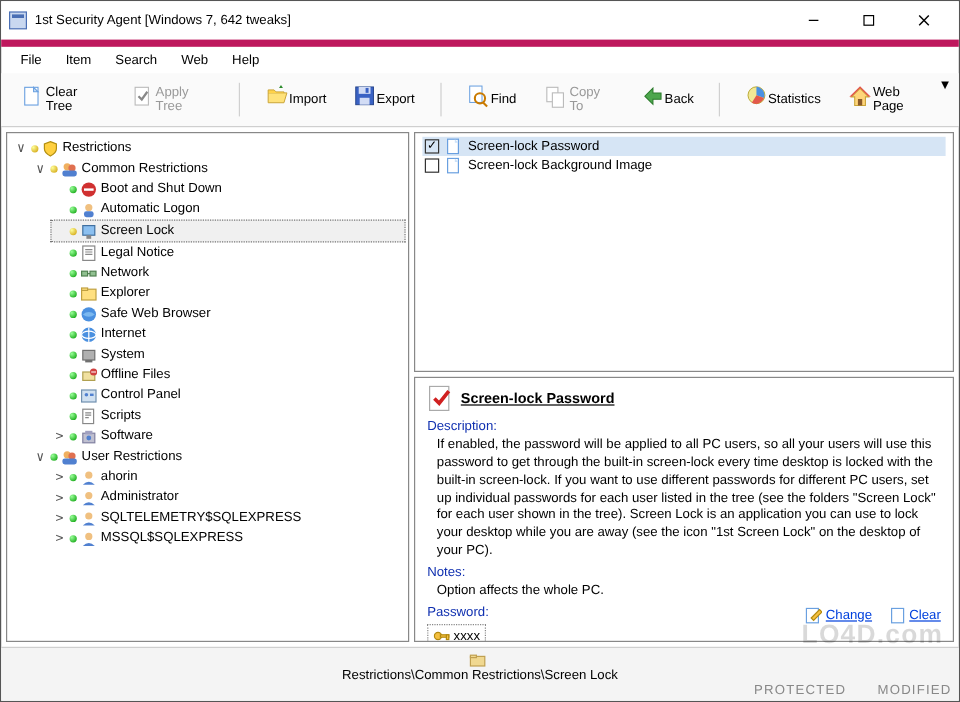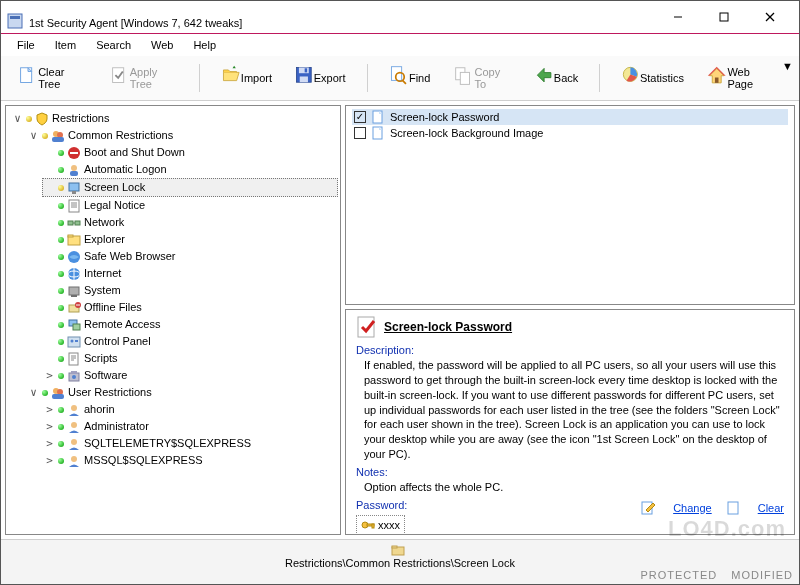--- a/index.html
+++ b/index.html
@@ -8,21 +8,21 @@
     font-family: Tahoma, "Segoe UI", Arial, sans-serif;
     font-size: 11px;
     background: #fff;
     color: #000;
     width: 800px;
     height: 585px;
     overflow: hidden;
     position: relative;
   }
   .window { width: 800px; height: 585px; border: 1px solid #555; display: flex; flex-direction: column; background: #fff; }
-  .titlebar { display: flex; align-items: flex-end; padding: 4px 6px; background: #fff; border-bottom: 1px solid #be185d; }
+  .titlebar { display: flex; align-items: center; padding: 4px 6px; background: #fff; border-bottom: 6px solid #be185d; }
   .titlebar .app-icon { width: 16px; height: 16px; margin-right: 6px; }
   .titlebar .title { flex: 1; }
   .winbtns { display: flex; gap: 0; }
   .winbtn { width: 46px; height: 24px; display: flex; align-items: center; justify-content: center; cursor: default; }
   .menubar { padding: 2px 8px; display: flex; gap: 4px; }
   .menubar span { padding: 3px 8px; cursor: default; }
   .toolbar { display: flex; padding: 4px 6px; gap: 4px; align-items: flex-start; border-bottom: 1px solid #cfcfcf; background: #fafafa; }
   .tbtn { display: flex; flex-direction: row; align-items: center; padding: 4px 8px; min-width: 58px; cursor: pointer; border: 1px solid transparent; border-radius: 3px; }
   .tbtn.disabled { color: #999; cursor: default; }
   .tbtn .ticon { width: 24px; height: 24px; margin-bottom: 2px; }
@@ -45,24 +45,24 @@
   .nodeicon { width: 14px; height: 14px; display: inline-block; }
   .listrow { display: flex; align-items: center; gap: 5px; padding: 1px 2px; }
   .listrow.selected { background: #d6e5f5; }
   .cbox { width: 12px; height: 12px; border: 1px solid #333; display: flex; align-items: center; justify-content: center; font-size: 10px; line-height: 10px; }
   .smicon { width: 14px; height: 14px; }
   .descpane .hdr { display: flex; align-items: center; gap: 6px; margin-bottom: 6px; }
   .descpane .hdr b { text-decoration: underline; font-size: 12px; }
   .bluelabel { color: #1030b0; font-size: 11px; margin-top: 4px; }
   .desc-text { margin: 2px 4px 4px 8px; line-height: 1.35; }
   .pwbox { display: inline-flex; align-items: center; border: 1px dotted #888; padding: 2px 4px; gap: 3px; margin-top: 4px; }
-  .linkbtn { color: #0040dd; text-decoration: underline; cursor: pointer; display: inline-flex; align-items: center; gap: 18px; }
+  .linkbtn { color: #0040dd; text-decoration: underline; cursor: pointer; display: inline-flex; align-items: center; gap: 3px; }
   .actions { float: right; display: flex; gap: 14px; margin-top: 2px; }
   .statusbar { display: flex; align-items: center; border-top: 1px solid #cfcfcf; padding: 3px 6px; font-size: 11px; background: #f4f4f4; flex-direction: column; }
-  .statusbar .right { margin-left: auto; display: flex; gap: 14px; color: #888; letter-spacing: 1px; align-items: center; }
+  .statusbar .right { margin-left: auto; display: flex; gap: 26px; color: #888; letter-spacing: 1px; align-items: center; }
   .watermark { position: absolute; right: 14px; bottom: 43px; font-size: 22px; font-weight: bold; color: rgba(0,0,0,0.15); letter-spacing: 1px; pointer-events: none; }
   svg { display: block; }
 </style>
 </head>
 <body>
 
 <div class="window">
 
   <div class="titlebar">
     <span class="app-icon">
@@ -359,33 +359,20 @@
                       </span>
     <span>Offline Files</span>
   </div>
                   </li>
                   <li>
                     <div class="trow">
     <span class="exp"></span>
     <span class="bullet green"></span>
     <span class="nodeicon">
                         <svg viewBox="0 0 14 14">
-                          <rect x="2" y="2" width="8" height="6" fill="#8cc0f0" stroke="#4070a0"></rect>
-                          <rect x="6" y="6" width="7" height="6" fill="#a0d0a0" stroke="#508050"></rect>
-                        </svg>
-                      </span>
-    <span>Remote Access</span>
-  </div>
-                  </li>
-                  <li>
-                    <div class="trow">
-    <span class="exp"></span>
-    <span class="bullet green"></span>
-    <span class="nodeicon">
-                        <svg viewBox="0 0 14 14">
                           <rect x="1" y="2" width="12" height="10" fill="#d0e0f0" stroke="#7090b0"></rect>
                           <circle cx="5" cy="6" r="1.5" fill="#5080d0"></circle>
                           <rect x="8" y="5" width="3" height="2" fill="#5080d0"></rect>
                         </svg>
                       </span>
     <span>Control Panel</span>
   </div>
                   </li>
                   <li>
                     <div class="trow">

